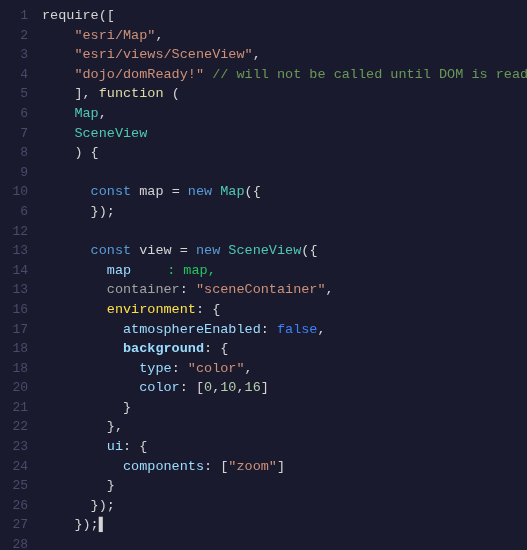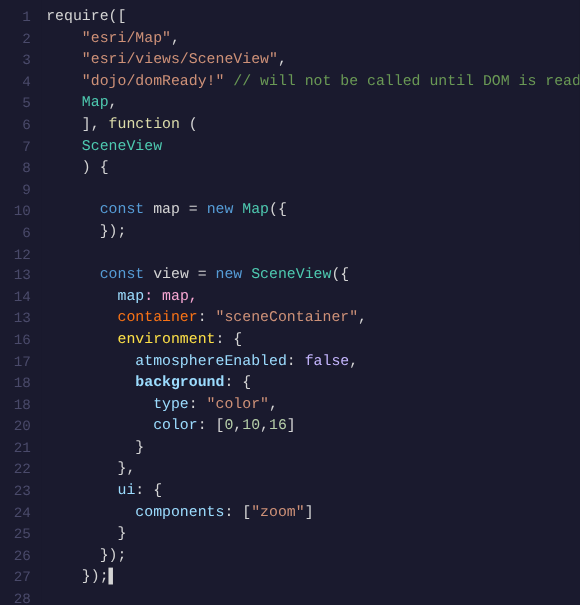--- a/index.html
+++ b/index.html
@@ -88,33 +88,33 @@
       <div class="line-num">25</div>
       <div class="line-num">26</div>
       <div class="line-num">27</div>
       <div class="line-num">28</div>
     </div>
   <div class="code-content">
   <div class="code-line"><span style="color: rgb(212, 212, 212);">require([</span></div>
       <div class="code-line"><span style="color: rgb(212, 212, 212);">    </span><span style="color: rgb(206, 145, 120);">"esri/Map"</span><span style="color: rgb(212, 212, 212);">,</span></div>
       <div class="code-line"><span style="color: rgb(212, 212, 212);">    </span><span style="color: rgb(206, 145, 120);">"esri/views/SceneView"</span><span style="color: rgb(212, 212, 212);">,</span></div>
       <div class="code-line"><span style="color: rgb(212, 212, 212);">    </span><span style="color: rgb(206, 145, 120);">"dojo/domReady!"</span><span style="color: rgb(212, 212, 212);"> </span><span style="color: rgb(106, 153, 85);">// will not be called until DOM is ready</span></div>
+      <div class="code-line"><span style="color: rgb(212, 212, 212);">    ], </span><span style="color: rgb(220, 220, 170);">function</span><span style="color: rgb(212, 212, 212);"> (</span></div>
       <div class="code-line"><span style="color: rgb(212, 212, 212);">    </span><span style="color: rgb(78, 201, 176);">Map</span><span style="color: rgb(212, 212, 212);">,</span></div>
-      <div class="code-line"><span style="color: rgb(212, 212, 212);">    ], </span><span style="color: rgb(220, 220, 170);">function</span><span style="color: rgb(212, 212, 212);"> (</span></div>
       <div class="code-line"><span style="color: rgb(212, 212, 212);">    </span><span style="color: rgb(78, 201, 176);">SceneView</span></div>
       <div class="code-line"><span style="color: rgb(212, 212, 212);">    ) {</span></div>
       <div class="code-line">&nbsp;</div>
       <div class="code-line"><span style="color: rgb(212, 212, 212);">      </span><span style="color: rgb(86, 156, 214);">const</span><span style="color: rgb(212, 212, 212);"> map </span><span style="color: rgb(212, 212, 212);">= </span><span style="color: rgb(86, 156, 214);">new</span><span style="color: rgb(212, 212, 212);"> </span><span style="color: rgb(78, 201, 176);">Map</span><span style="color: rgb(212, 212, 212);">({</span></div>
       <div class="code-line"><span style="color: rgb(212, 212, 212);">      });</span></div>
       <div class="code-line">&nbsp;</div>
       <div class="code-line"><span style="color: rgb(212, 212, 212);">      </span><span style="color: rgb(86, 156, 214);">const</span><span style="color: rgb(212, 212, 212);"> view </span><span style="color: rgb(212, 212, 212);">= </span><span style="color: rgb(86, 156, 214);">new</span><span style="color: rgb(212, 212, 212);"> </span><span style="color: rgb(78, 201, 176);">SceneView</span><span style="color: rgb(212, 212, 212);">({</span></div>
-      <div class="code-line"><span style="color: rgb(212, 212, 212);">        </span><span style="color: rgb(156, 220, 254);">map</span><span style="color: #f9a8d4;">: map,</span></div>
-      <div class="code-line"><span style="color: rgb(212, 212, 212);">        </span><span style="color: #f97316; margin-top: 25px;">container</span><span style="color: rgb(212, 212, 212);">: </span><span style="color: rgb(206, 145, 120);">"sceneContainer"</span><span style="color: rgb(212, 212, 212);">,</span></div>
+      <div class="code-line"><span style="color: rgb(212, 212, 212);">        </span><span style="color: rgb(156, 220, 254);">map</span><span style="color: #22c55e; margin-left: 36px;">: map,</span></div>
+      <div class="code-line"><span style="color: rgb(212, 212, 212);">        </span><span style="color: #a3a3a3; margin-top: 25px;">container</span><span style="color: rgb(212, 212, 212);">: </span><span style="color: rgb(206, 145, 120);">"sceneContainer"</span><span style="color: rgb(212, 212, 212);">,</span></div>
       <div class="code-line"><span style="color: rgb(212, 212, 212);">        </span><span style="color: #fde047;">environment</span><span style="color: rgb(212, 212, 212);">: {</span></div>
-      <div class="code-line"><span style="color: rgb(212, 212, 212);">          </span><span style="color: rgb(156, 220, 254); font-family: Liberation Mono, monospace;">atmosphereEnabled</span><span style="color: rgb(212, 212, 212);">: </span><span style="color: #c4b5fd;">false</span><span style="color: rgb(212, 212, 212);">,</span></div>
+      <div class="code-line"><span style="color: rgb(212, 212, 212);">          </span><span style="color: rgb(156, 220, 254); font-family: Liberation Mono, monospace;">atmosphereEnabled</span><span style="color: rgb(212, 212, 212);">: </span><span style="color: #3b82f6;">false</span><span style="color: rgb(212, 212, 212);">,</span></div>
       <div class="code-line"><span style="color: rgb(212, 212, 212);">          </span><span style="color: rgb(156, 220, 254); font-weight: bold;">background</span><span style="color: rgb(212, 212, 212);">: {</span></div>
       <div class="code-line"><span style="color: rgb(212, 212, 212);">            </span><span style="color: rgb(156, 220, 254);">type</span><span style="color: rgb(212, 212, 212);">: </span><span style="color: rgb(206, 145, 120);">"color"</span><span style="color: rgb(212, 212, 212);">,</span></div>
       <div class="code-line"><span style="color: rgb(212, 212, 212);">            </span><span style="color: rgb(156, 220, 254);">color</span><span style="color: rgb(212, 212, 212);">: [</span><span style="color: rgb(181, 206, 168);">0</span><span style="color: rgb(212, 212, 212);">,</span><span style="color: rgb(181, 206, 168);">10</span><span style="color: rgb(212, 212, 212);">,</span><span style="color: rgb(181, 206, 168);">16</span><span style="color: rgb(212, 212, 212);">]</span></div>
       <div class="code-line"><span style="color: rgb(212, 212, 212);">          }</span></div>
       <div class="code-line"><span style="color: rgb(212, 212, 212);">        },</span></div>
       <div class="code-line"><span style="color: rgb(212, 212, 212);">        </span><span style="color: rgb(156, 220, 254);">ui</span><span style="color: rgb(212, 212, 212);">: {</span></div>
       <div class="code-line"><span style="color: rgb(212, 212, 212);">          </span><span style="color: rgb(156, 220, 254);">components</span><span style="color: rgb(212, 212, 212);">: [</span><span style="color: rgb(206, 145, 120);">"zoom"</span><span style="color: rgb(212, 212, 212);">]</span></div>
       <div class="code-line"><span style="color: rgb(212, 212, 212);">        }</span></div>
       <div class="code-line"><span style="color: rgb(212, 212, 212);">      });</span></div>
       <div class="code-line"><span style="color: rgb(212, 212, 212);">    });</span><span style="color: rgb(212, 212, 212);">▌</span></div>

